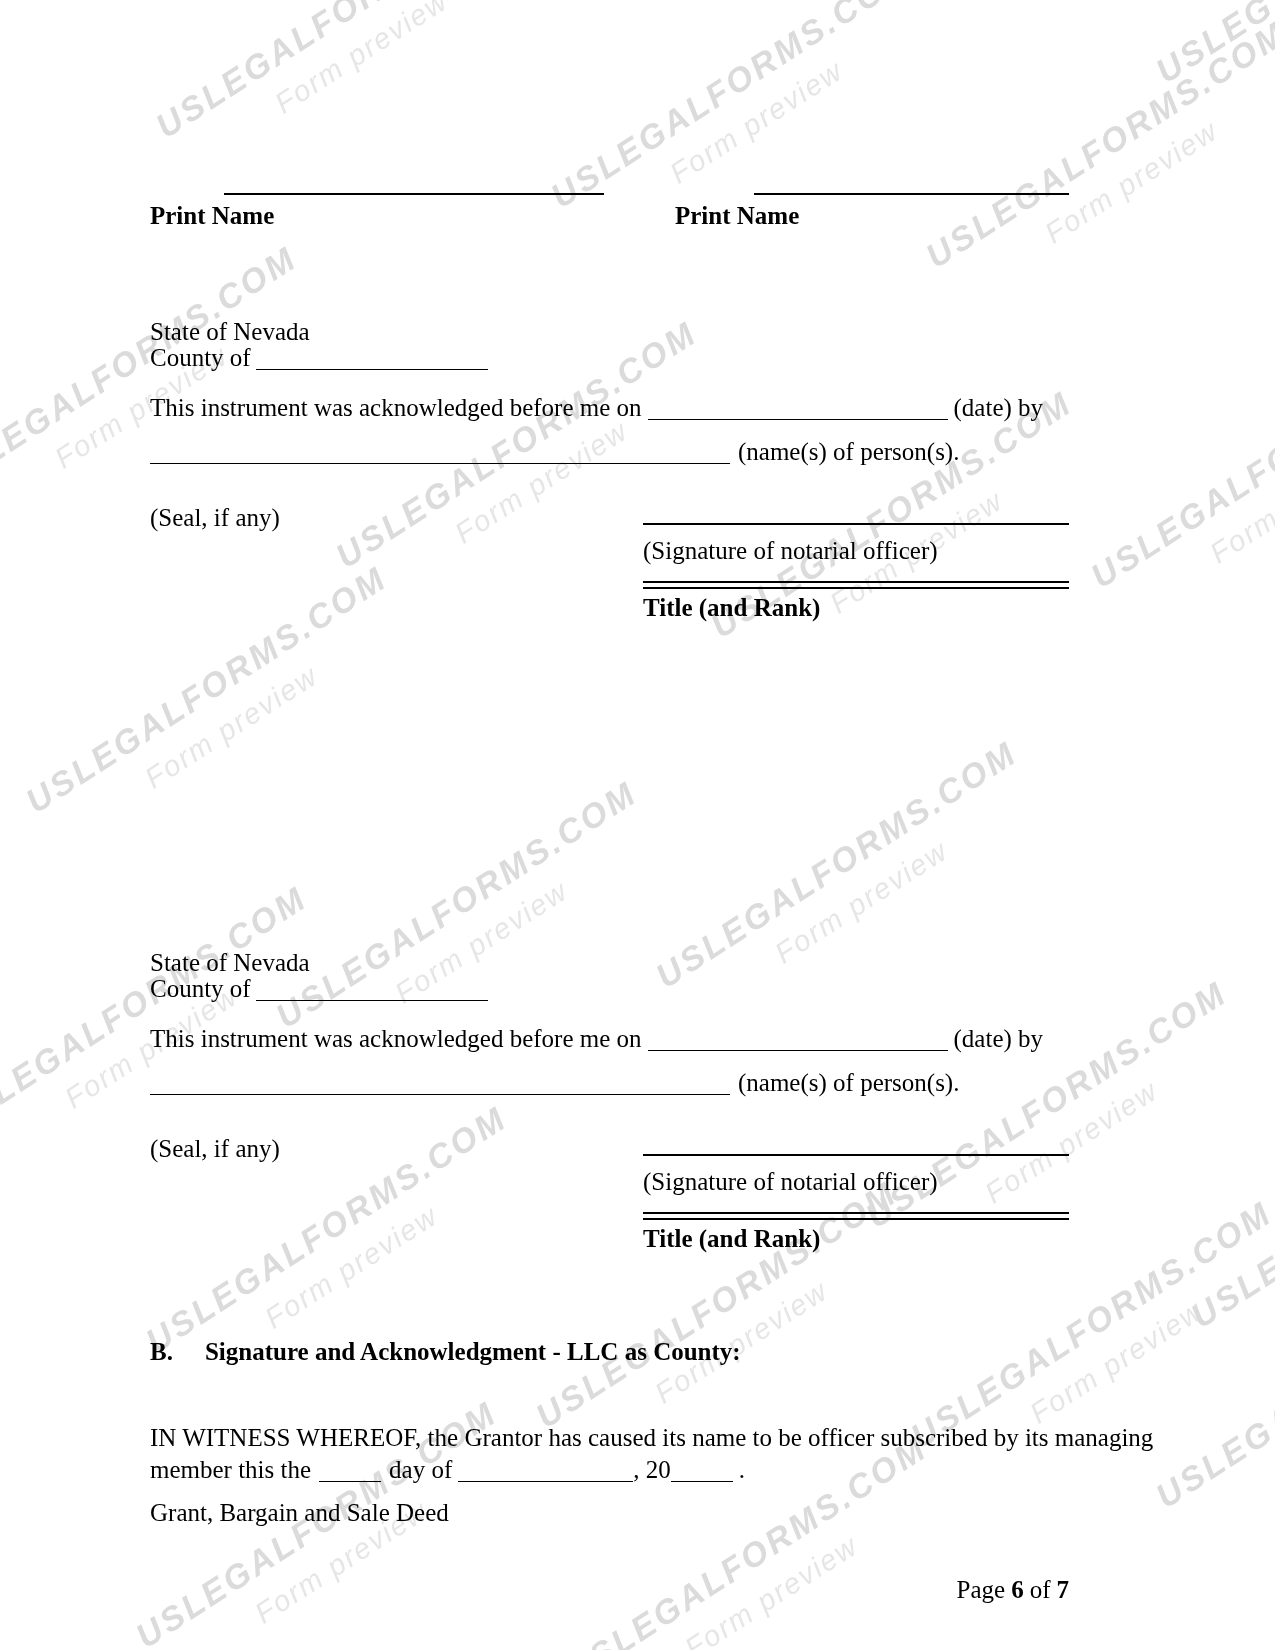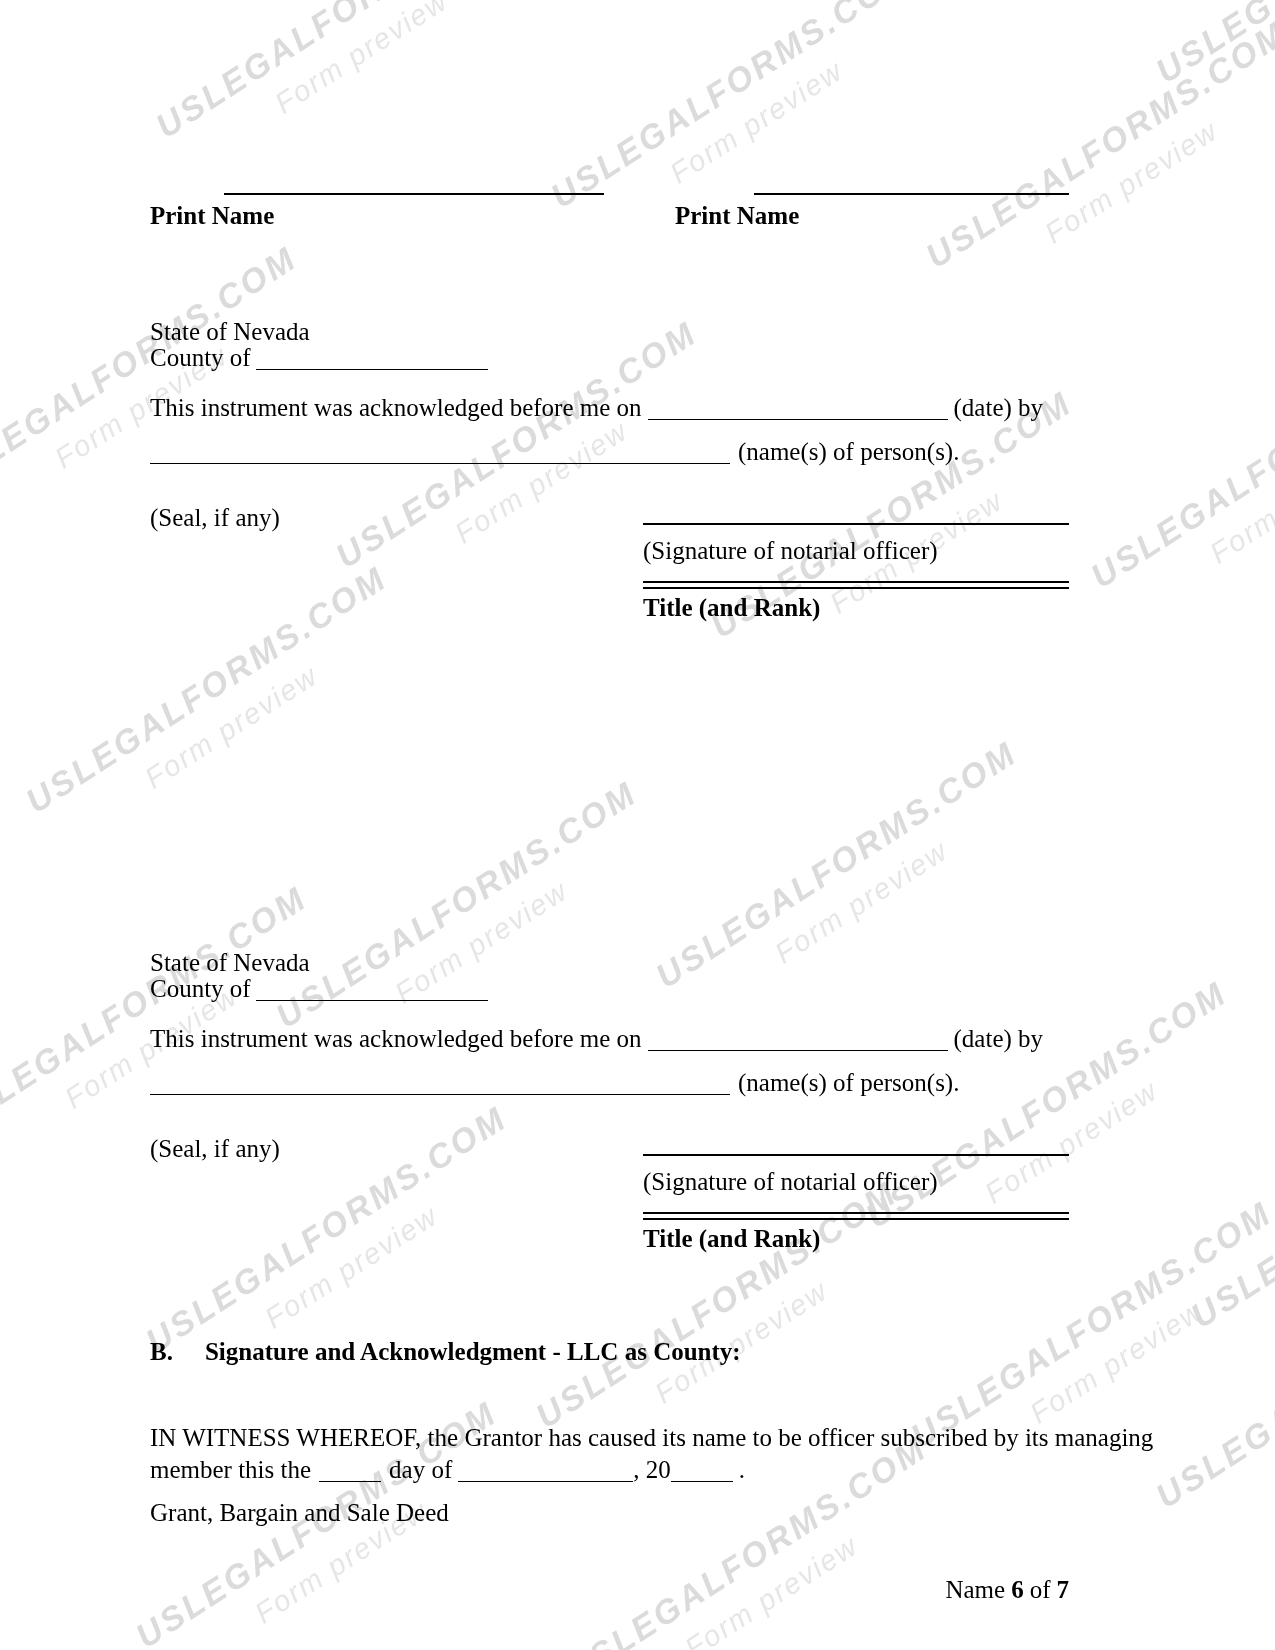--- a/index.html
+++ b/index.html
@@ -175,17 +175,17 @@
       <span>B.</span><span style="margin-left:32px;">Signature and Acknowledgment - LLC as County:</span>
     </div>
 
     <div class="abs" style="left:150px;top:1424px;">IN WITNESS WHEREOF, the Grantor has caused its name to be officer subscribed by its managing</div>
     <div class="abs" style="left:150px;top:1456px;">
       <span>member this the</span><span class="blank ml8" style="width:62px;"></span><span class="ml8">day of</span><span class="blank ml6" style="width:175px;"></span><span>, 20</span><span class="blank" style="width:62px;"></span><span class="ml6">.</span>
     </div>
 
     <div class="abs" style="left:150px;top:1499px;">Grant, Bargain and Sale Deed</div>
     <div class="abs" style="right:206px;top:1576px;">
-      <span>Name</span><span class="b ml6">6</span><span class="ml6">of</span><span class="b ml6">7</span>
+      <span>Page</span><span class="b ml6">6</span><span class="ml6">of</span><span class="b ml6">7</span>
     </div>
 
   </div>
 </div>
 
 </body></html>

